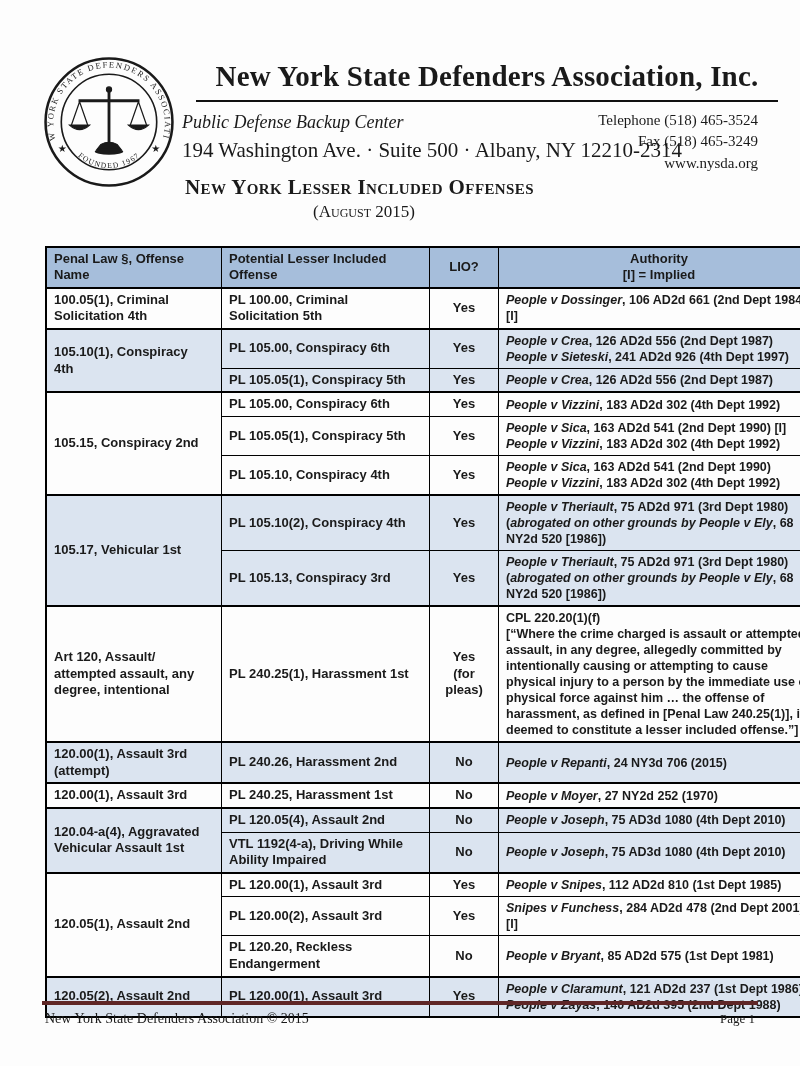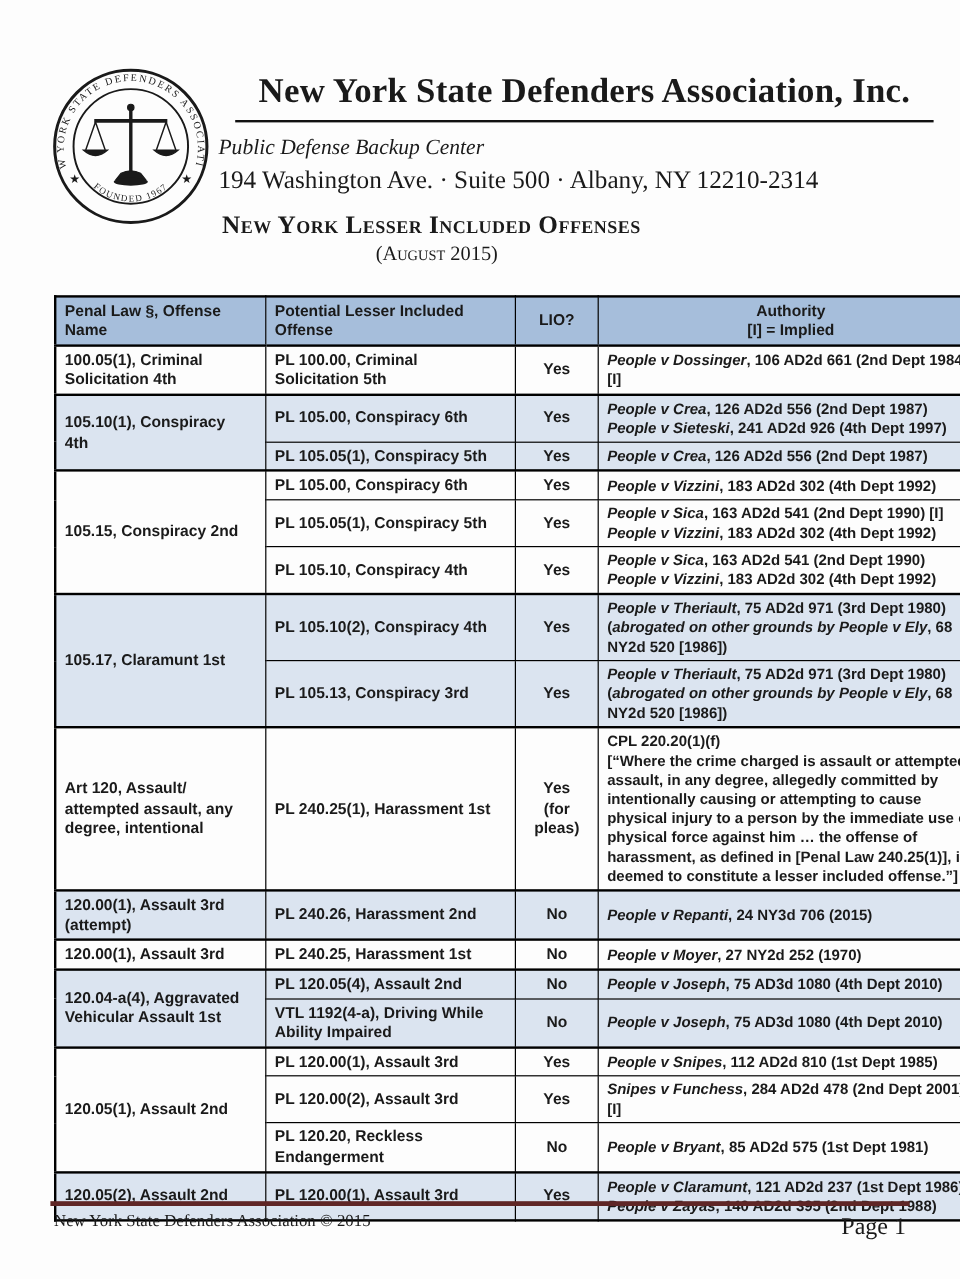--- a/index.html
+++ b/index.html
@@ -40,21 +40,21 @@
   .liotable td.c1{font-weight:bold;white-space:pre-line;}
   .liotable td.c2{font-weight:bold;text-align:center;white-space:pre-line;}
   .liotable td.c3{font-weight:600;font-size:12.5px;}
   .liotable td.c3 em{font-style:italic;font-weight:600;}
   .liotable tbody.shaded td{background:#dbe4f0;}
   th.c0,td.c0{width:160px;} th.c1,td.c1{width:193px;} th.c2,td.c2{width:54px;} th.c3,td.c3{width:306px;}
 
   
   .footer-rule{position:absolute;left:42px;top:1001px;width:716px;height:4px;background:#5f2626;}
   .footer-left{position:absolute;left:45px;top:1011px;font-family:"Liberation Serif",serif;font-size:14px;}
-  .footer-right{position:absolute;right:45px;top:1011px;font-family:"Liberation Serif",serif;font-size:20px;}
+  .footer-right{position:absolute;right:45px;top:1011px;font-family:"Liberation Serif",serif;font-size:13px;}
 </style>
 </head>
 <body>
 
 <div class="page">
 
   <svg class="seal" viewBox="0 0 132 132">
     <circle cx="66" cy="66" r="62.5" fill="#fdfdfd" stroke="#1a1a1a" stroke-width="2.5"></circle>
     <circle cx="66" cy="66" r="47" fill="none" stroke="#1a1a1a" stroke-width="1.6"></circle>
     <defs>
@@ -80,20 +80,25 @@
       <path d="M 58,88 Q 66,84 74,88 L 78,93 L 54,93 Z" stroke-width="1"></path>
       <ellipse cx="66" cy="95" rx="14" ry="3.2" stroke="none"></ellipse>
     </g>
   </svg>
 
   <div class="masthead">
     <div class="org-name">New York State Defenders Association, Inc.</div>
   </div>
   <div class="center-name">Public Defense Backup Center</div>
   <div class="address">194 Washington Ave. · Suite 500 · Albany, NY 12210-2314</div>
+  <div class="contact">
+    <div>Telephone (518) 465-3524</div>
+    <div>Fax (518) 465-3249</div>
+    <div>www.nysda.org</div>
+  </div>
 
   <div class="doc-title">New York Lesser Included Offenses</div>
   <div class="doc-subtitle">(August 2015)</div>
 
   <table class="liotable">
     <thead>
         <tr>
           <th class="c0">Penal Law §, Offense
 Name</th>
           <th class="c1">Potential Lesser Included
@@ -140,21 +145,21 @@
           <td class="c3"><em>People v Sica</em><span>, 163 AD2d 541 (2nd Dept 1990) [I]</span><br><em>People v Vizzini</em><span>, 183 AD2d 302 (4th Dept 1992)</span></td>
         </tr>
         <tr>
           <td class="c1">PL 105.10, Conspiracy 4th</td>
           <td class="c2">Yes</td>
           <td class="c3"><em>People v Sica</em><span>, 163 AD2d 541 (2nd Dept 1990)</span><br><em>People v Vizzini</em><span>, 183 AD2d 302 (4th Dept 1992)</span></td>
         </tr>
       </tbody>
       <tbody class="shaded">
         <tr>
-          <td class="c0" rowspan="2">105.17, Claramunt 1st</td>
+          <td class="c0" rowspan="2">105.17, Vehicular 1st</td>
           <td class="c1">PL 105.10(2), Conspiracy 4th</td>
           <td class="c2">Yes</td>
           <td class="c3"><em>People v Theriault</em><span>, 75 AD2d 971 (3rd Dept 1980)</span><br><span>(</span><em>abrogated on other grounds by People v Ely</em><span>, 68</span><br><span>NY2d 520 [1986])</span></td>
         </tr>
         <tr>
           <td class="c1">PL 105.13, Conspiracy 3rd</td>
           <td class="c2">Yes</td>
           <td class="c3"><em>People v Theriault</em><span>, 75 AD2d 971 (3rd Dept 1980)</span><br><span>(</span><em>abrogated on other grounds by People v Ely</em><span>, 68</span><br><span>NY2d 520 [1986])</span></td>
         </tr>
       </tbody>

